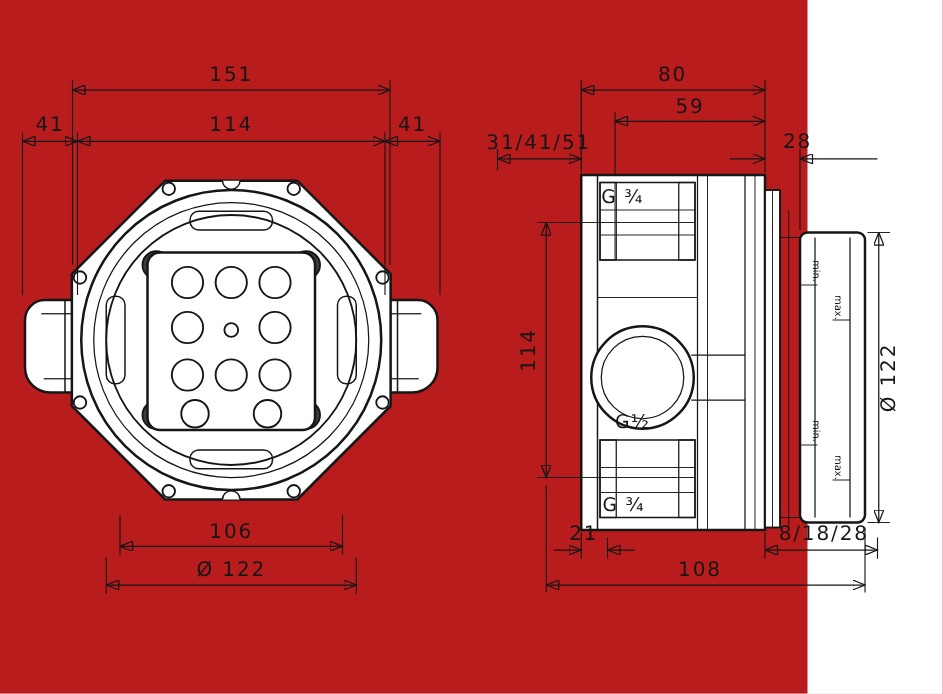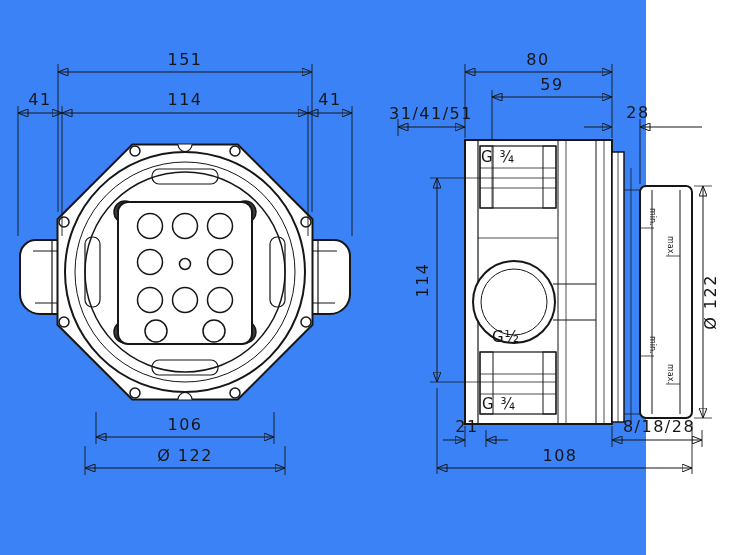--- a/index.html
+++ b/index.html
@@ -1,16 +1,16 @@
 <!DOCTYPE html>
 <html><head>
 <meta charset="utf-8">
 <style>
   html,body{margin:0;padding:0;background:#fff;}
-  .canvas{position:relative;width:646px;height:555px;background:#3b82f6;font-family:"DejaVu Sans","Liberation Sans",sans-serif;}
+  .canvas{position:relative;width:646px;height:555px;background:#b91c1c;font-family:"DejaVu Sans","Liberation Sans",sans-serif;}
   svg{display:block;}
   svg line,svg path,svg rect,svg circle,svg polygon{stroke:#161616;fill:none;stroke-linecap:butt;}
   .w2{stroke-width:2;}
   .w15{stroke-width:1.5;}
   .w12{stroke-width:1.2;}
   .w1{stroke-width:1;}
   .w07{stroke-width:0.75;}
   .ext{stroke-width:0.9;}
   .dimln{stroke-width:1;}
   .fill{fill:#ffffff;}

